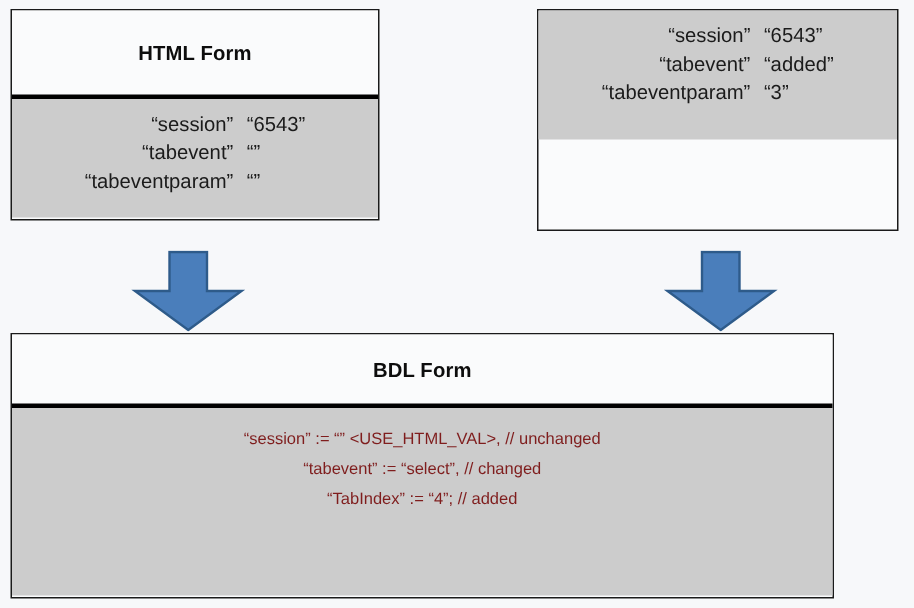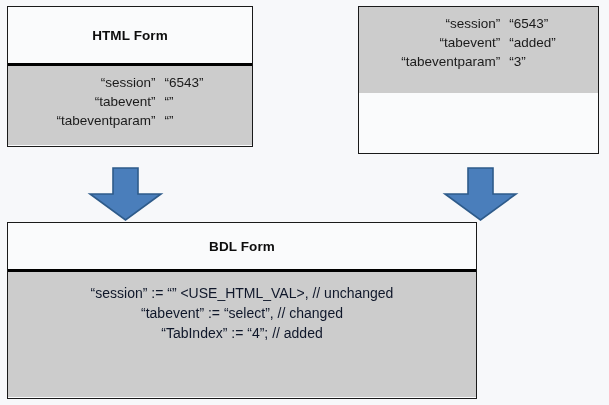--- a/index.html
+++ b/index.html
@@ -72,36 +72,36 @@
   .kv-val { text-align: left; margin-top: 16px; }
 
   
   .stmt-list {
     display: flex;
     flex-direction: column;
     align-items: center;
     width: 100%;
   }
   .stmt-line {
-    font-size: 14px;
-    color: #0f172a;
+    font-size: 11px;
+    color: #7f1d1d;
     line-height: 20px;
     white-space: nowrap;
   }
 
   
   .arrow {
     position: absolute;
     display: block;
   }
 
   
   #html-form-box   { left: 7px;   top: 6px;   width: 246px; height: 141px; }
   #posted-data-box { left: 358px; top: 6px;   width: 241px; height: 148px; }
-  #bdl-form-box    { left: 7px;   top: 222px; width: 470px; height: 177px; }
+  #bdl-form-box    { left: 7px;   top: 222px; width: 549px; height: 177px; }
 
   #html-form-box   .box-header { height: 59px; }
   #posted-data-box .box-header { height: 59px; }
   #bdl-form-box    .box-header { height: 49px; }
 
   #html-form-box   .box-body { height: 79px;  padding-top: 7px; }
   #posted-data-box .box-body { height: 86px;  padding-top: 7px; }
   #bdl-form-box    .box-body { height: 125px; padding-top: 11px; }
 
   #bdl-form-box .box-title { font-size: 13.5px; }

